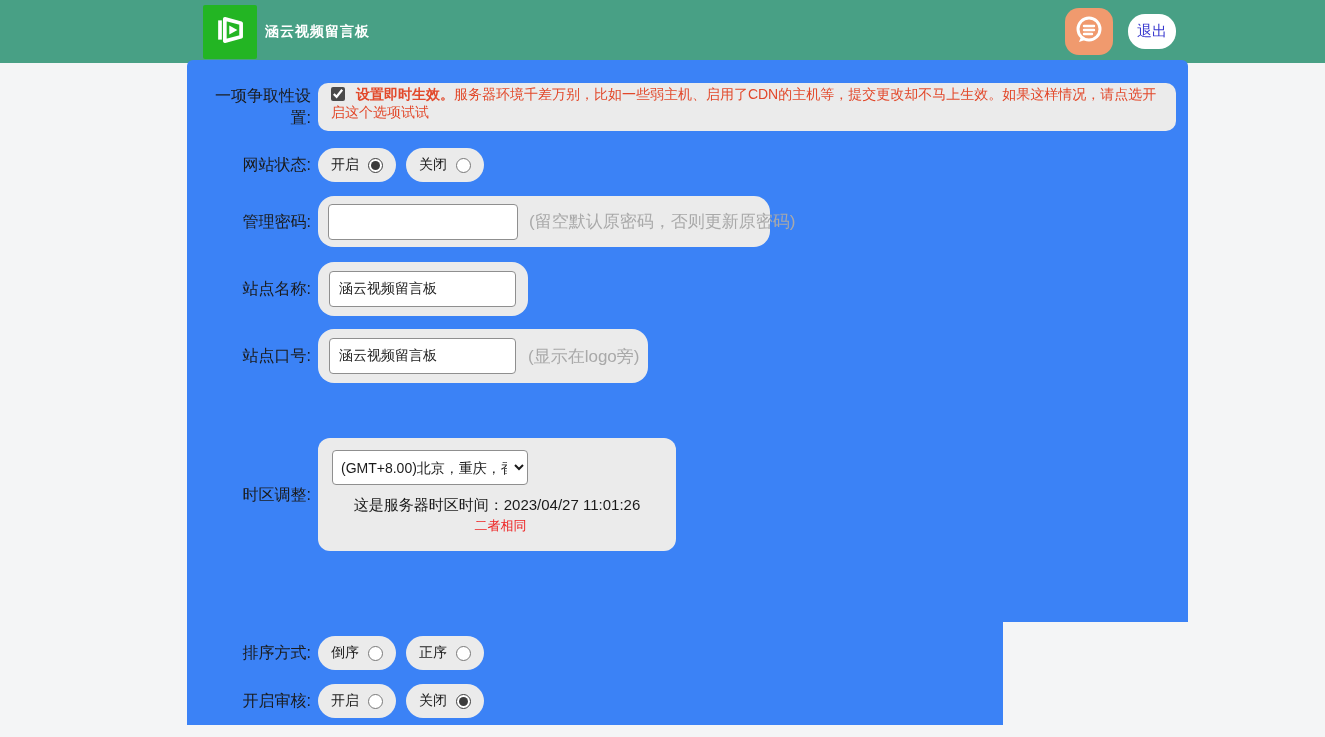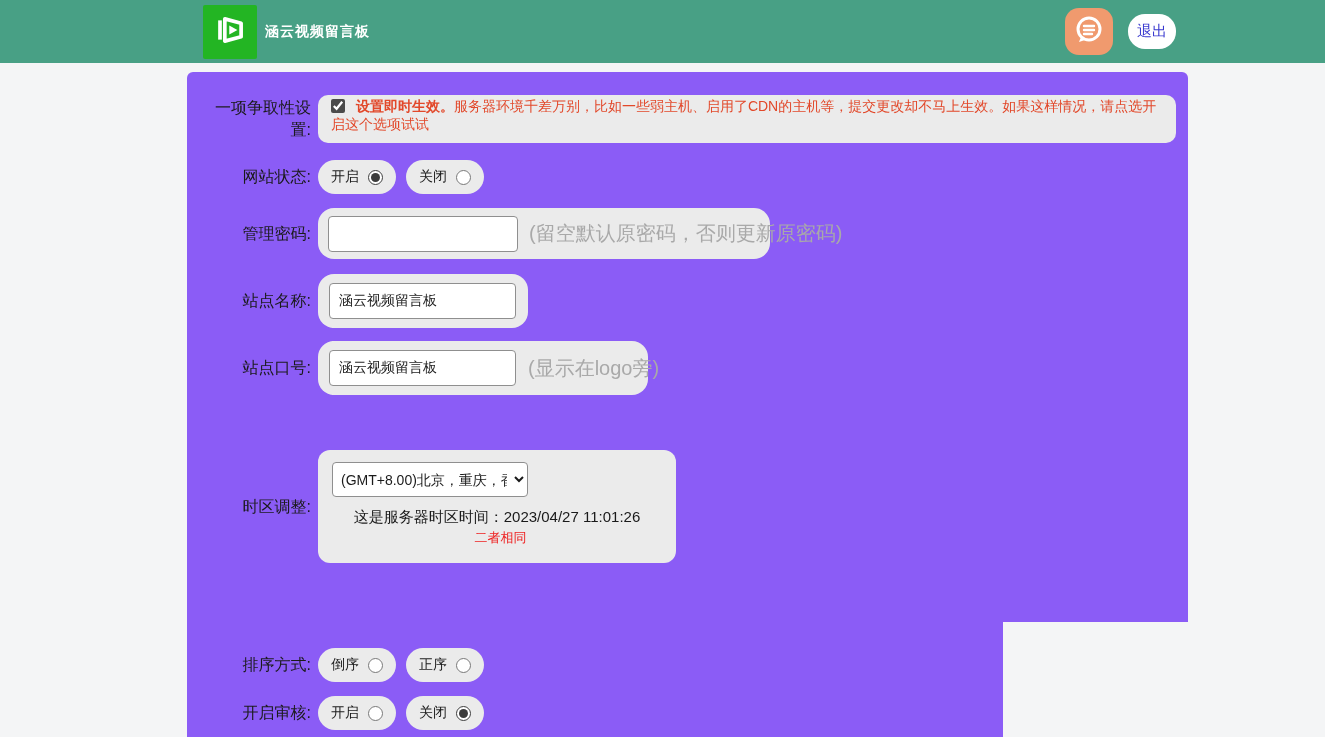--- a/index.html
+++ b/index.html
@@ -36,22 +36,22 @@
   .logout-btn {
     position:absolute; left:1128px; top:14px; width:48px; height:35px;
     background:#ffffff; border:none; border-radius:17px;
     color:#3939cf; font-size:15px; cursor:pointer;
     font-family:Liberation Mono, monospace;
     display:flex; align-items:center; justify-content:center;
   }
 
   
   .card {
-    position:absolute; left:187px; top:72px; width:1001px; height:665px;
-    background:#8b5cf6; border-radius:6px 6px 0 0;
+    position:absolute; left:187px; top:60px; width:1001px; height:665px;
+    background:#3b82f6; border-radius:6px 6px 0 0;
   }
   .bg-notch {
     position:absolute; left:1003px; top:622px; width:322px; height:115px;
     background:#f4f5f6; z-index:5;
   }
 
   
   .row {
     position:absolute; left:0; width:100%;
     display:flex; align-items:center;
@@ -75,21 +75,21 @@
   }
   .pill input[type=radio]{
     width:15px; height:15px; accent-color:#3c3c3c; cursor:pointer; margin:0;
   }
 
   .txt-input {
     background:#ffffff; border:1px solid #8f8f8f; border-radius:4px;
     height:36px; padding:0 9px; font-size:14px; color:#222222;
     font-family:inherit;
   }
-  .hint { color:#a9a9a9; font-size:20px; white-space:nowrap; }
+  .hint { color:#a9a9a9; font-size:17px; white-space:nowrap; }
 
   
   .warn-box {
     width:858px; min-height:48px; border-radius:10px;
     padding:2px 13px; font-size:14px; line-height:18px;
     color:#e2482a;
   }
   .warn-box input[type=checkbox]{
     width:14px; height:14px; accent-color:#4a4a4a;
     vertical-align:-2px; margin-right:7px; cursor:pointer;

